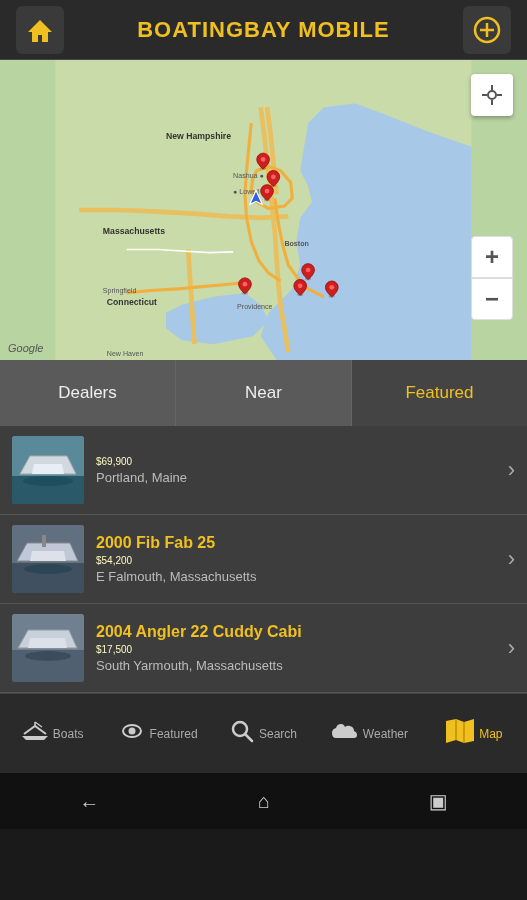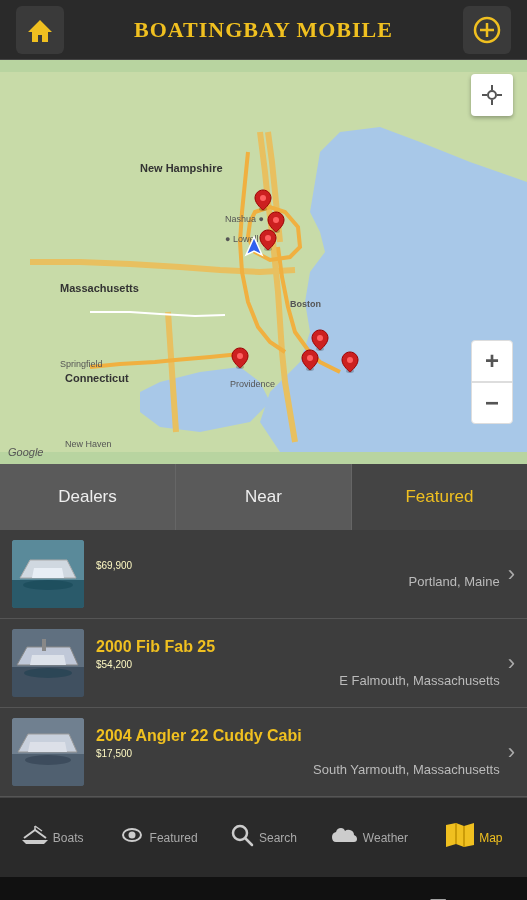--- a/index.html
+++ b/index.html
@@ -14,21 +14,20 @@
 
     
     .header {
       background: #2a2a2a;
       height: 60px;
       display: flex;
       align-items: center;
       justify-content: space-between;
       padding: 0 16px;
       border-bottom: 1px solid #444;
-      font-family: Liberation Serif, serif;
     }
     .header-icon-btn {
       width: 48px;
       height: 48px;
       background: #3a3a3a;
       border-radius: 6px;
       display: flex;
       align-items: center;
       justify-content: center;
       cursor: pointer;
@@ -36,21 +35,21 @@
     .header-title {
       color: #f0c020;
       font-size: 22px;
       font-weight: bold;
       letter-spacing: 1px;
     }
 
     
     .map-container {
       width: 527px;
-      height: 404px;
+      height: 300px;
       background: #b8d4a0;
       position: relative;
       overflow: hidden;
     }
 
     
     .map-svg {
       position: absolute;
       top: 0; left: 0;
       width: 100%;
@@ -175,21 +174,20 @@
       margin-bottom: 3px;
     }
     .listing-price {
       color: #fef9c3;
       font-size: 10px;
       margin-bottom: 3px;
     }
     .listing-location {
       color: #bbb;
       font-size: 13px;
-      text-align: right;
     }
     .listing-arrow {
       color: #aaa;
       font-size: 22px;
       margin-left: 8px;
     }
 
     
     .thumb-1 { background: linear-gradient(to bottom, #5a8a9a 50%, #3a6a7a 50%); }
     .thumb-2 { background: linear-gradient(to bottom, #607080 40%, #405060 40%); }

